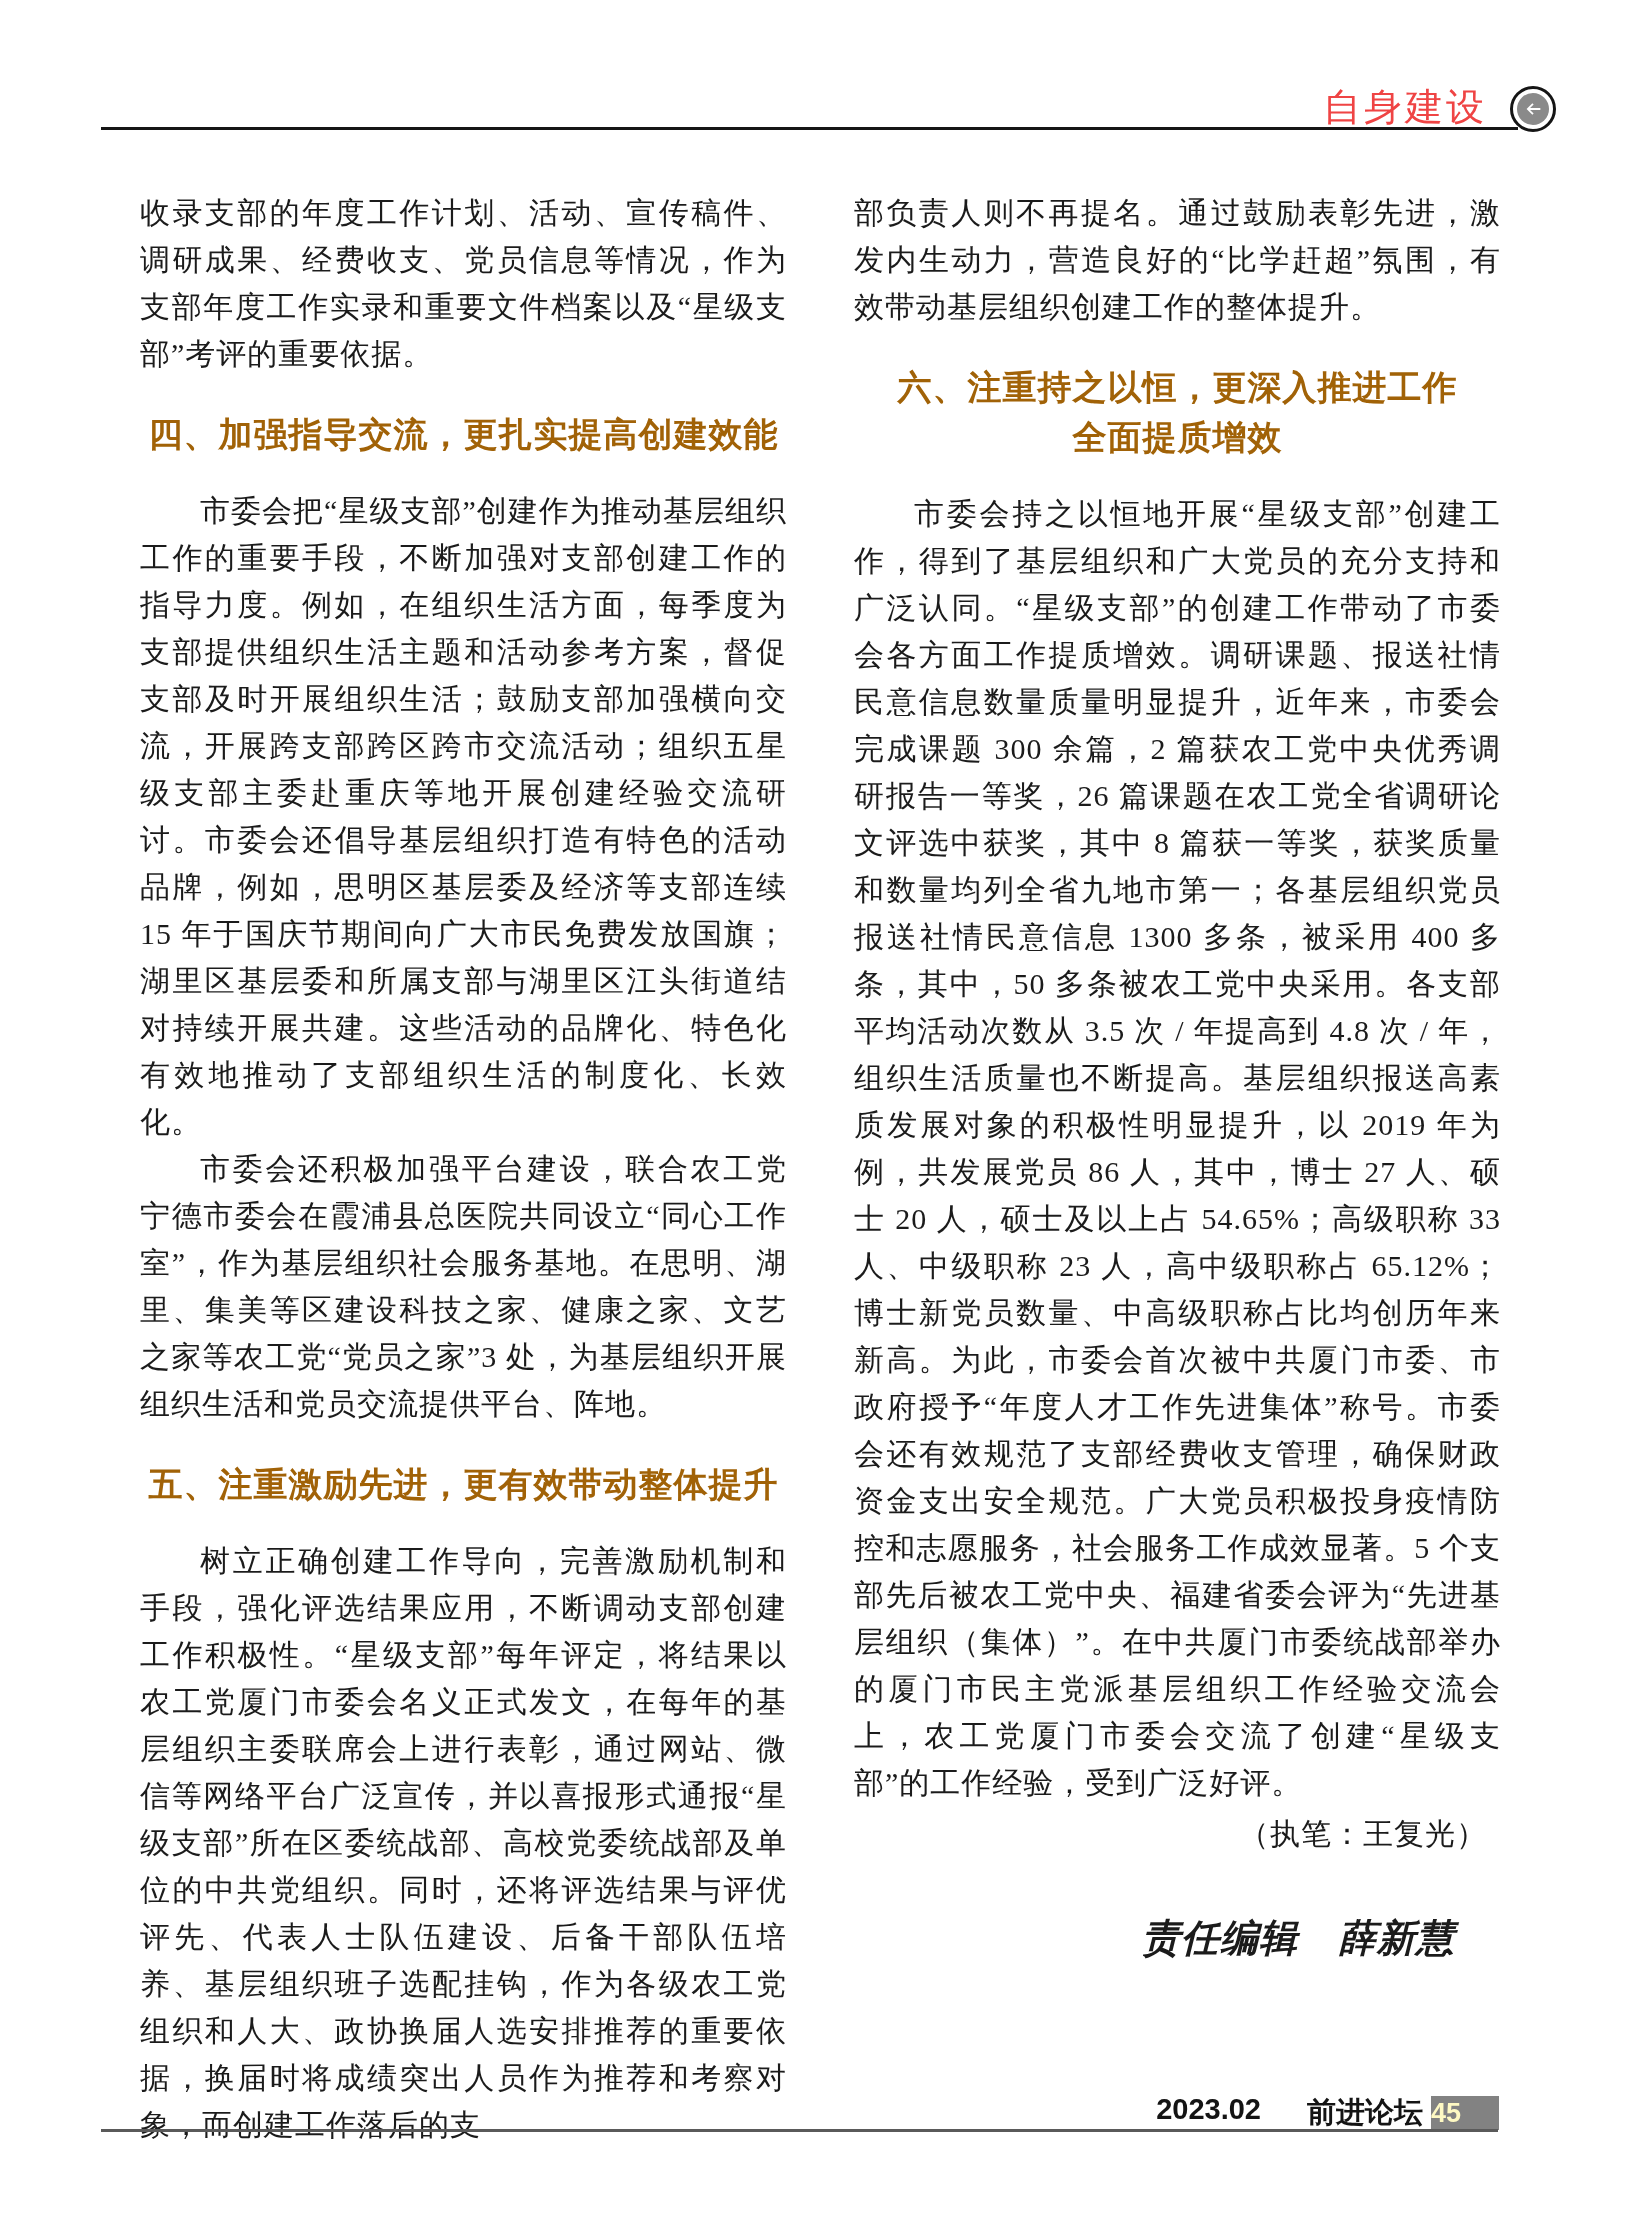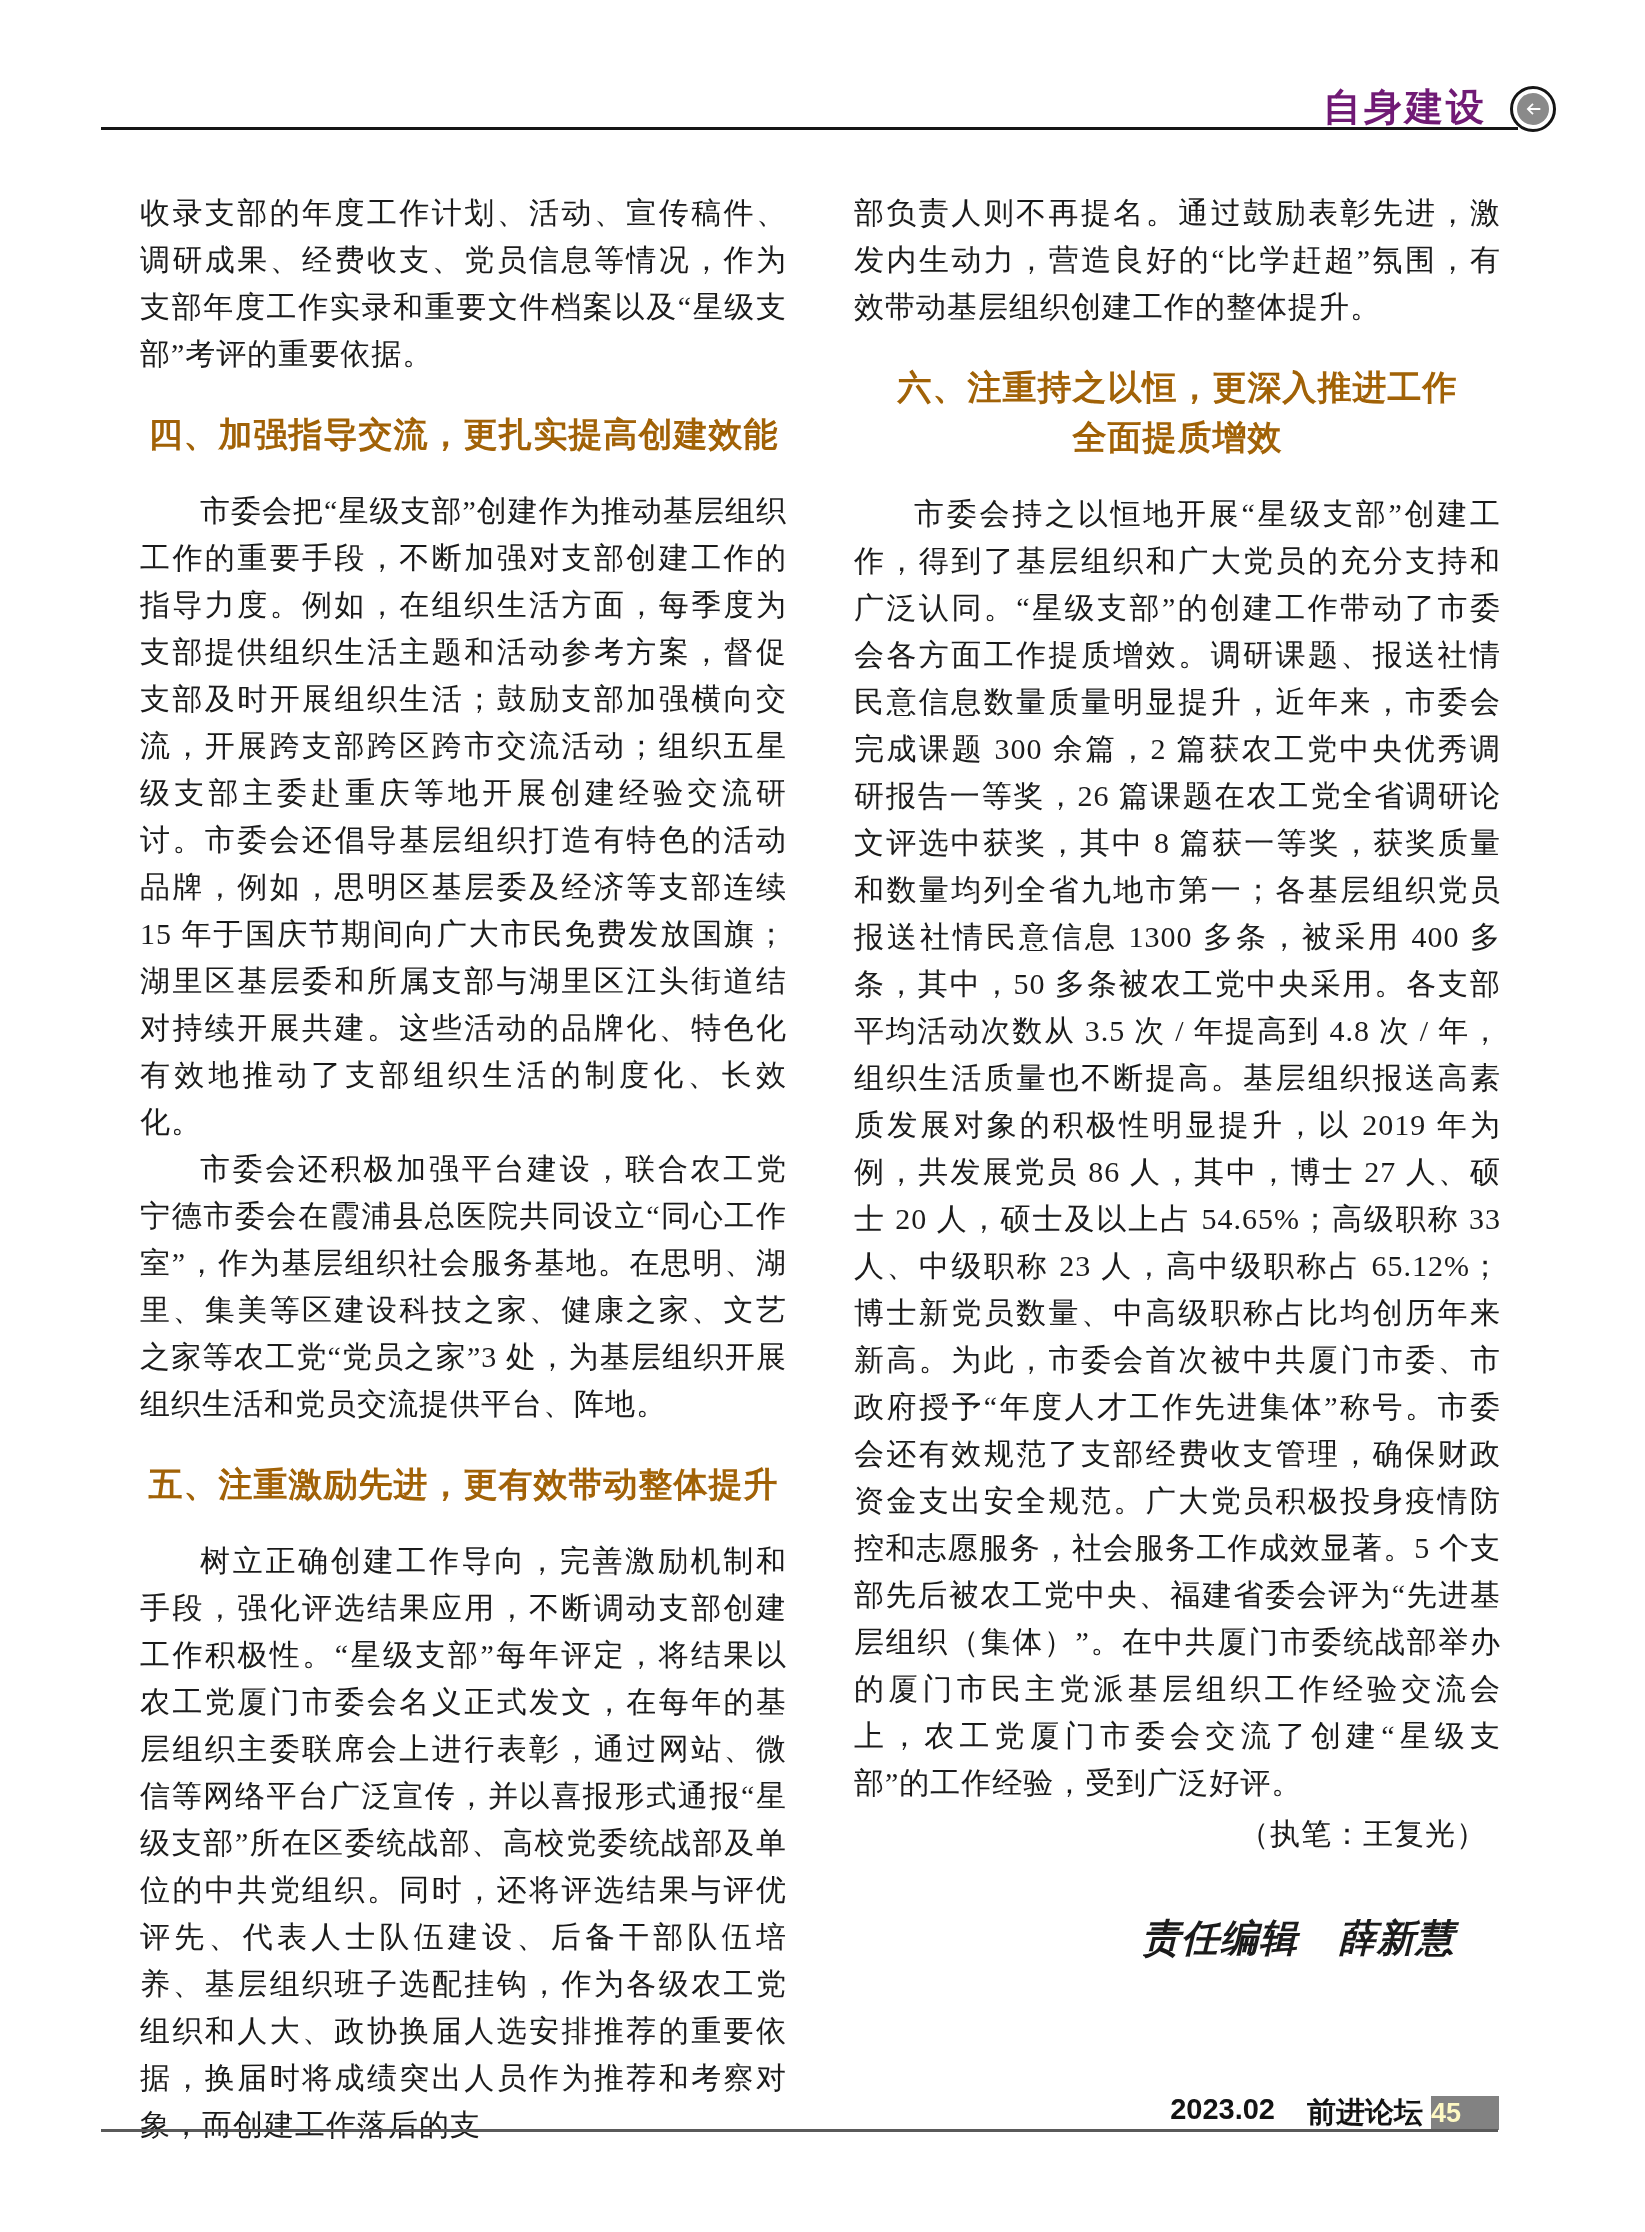--- a/index.html
+++ b/index.html
@@ -8,21 +8,21 @@
     width:1646px;height:2233px;
     background:#ffffff;
     overflow:hidden;
     font-family:"Liberation Serif","DejaVu Serif",serif;
     color:#1b1b1b;
   }
   
   .header-label{
     position:absolute;top:82px;right:159px;
     font-family:"Liberation Sans","DejaVu Sans",sans-serif;
-    font-weight:bold;font-size:38px;letter-spacing:3px;color:#701a75;
+    font-weight:normal;font-size:38px;letter-spacing:3px;color:#ef4444;
   }
   .header-rule{
     position:absolute;top:127px;left:101px;width:1417px;height:3px;
     background:#151515;
   }
   .header-icon{
     position:absolute;top:86px;left:1510px;width:46px;height:46px;
     border:3px solid #151515;border-radius:50%;background:#ffffff;
     box-sizing:border-box;
     display:flex;align-items:center;justify-content:center;
@@ -54,21 +54,21 @@
     font-weight:bold;font-style:italic;font-size:38px;
   }
   .editor-line .gap{display:inline-block;width:40px;}
   
   .footer-rule{
     position:absolute;top:2129px;left:101px;width:1397px;height:3px;
     background:#5a5a5a;
   }
   .footer-text{
     position:absolute;top:2093px;left:1184px;width:239px;
-    display:flex;justify-content:flex-end;gap:32px;
+    display:flex;justify-content:flex-end;gap:46px;
     font-family:"Liberation Sans","DejaVu Sans",sans-serif;
     font-weight:bold;font-size:29px;color:#141414;white-space:nowrap;
   }
   .page-badge{
     position:absolute;top:2096px;left:1431px;width:68px;height:34px;
     background:#828282;color:#fef9c3;
     font-family:"Liberation Sans","DejaVu Sans",sans-serif;
     font-weight:bold;font-size:27px;line-height:34px;
   }
 </style>

